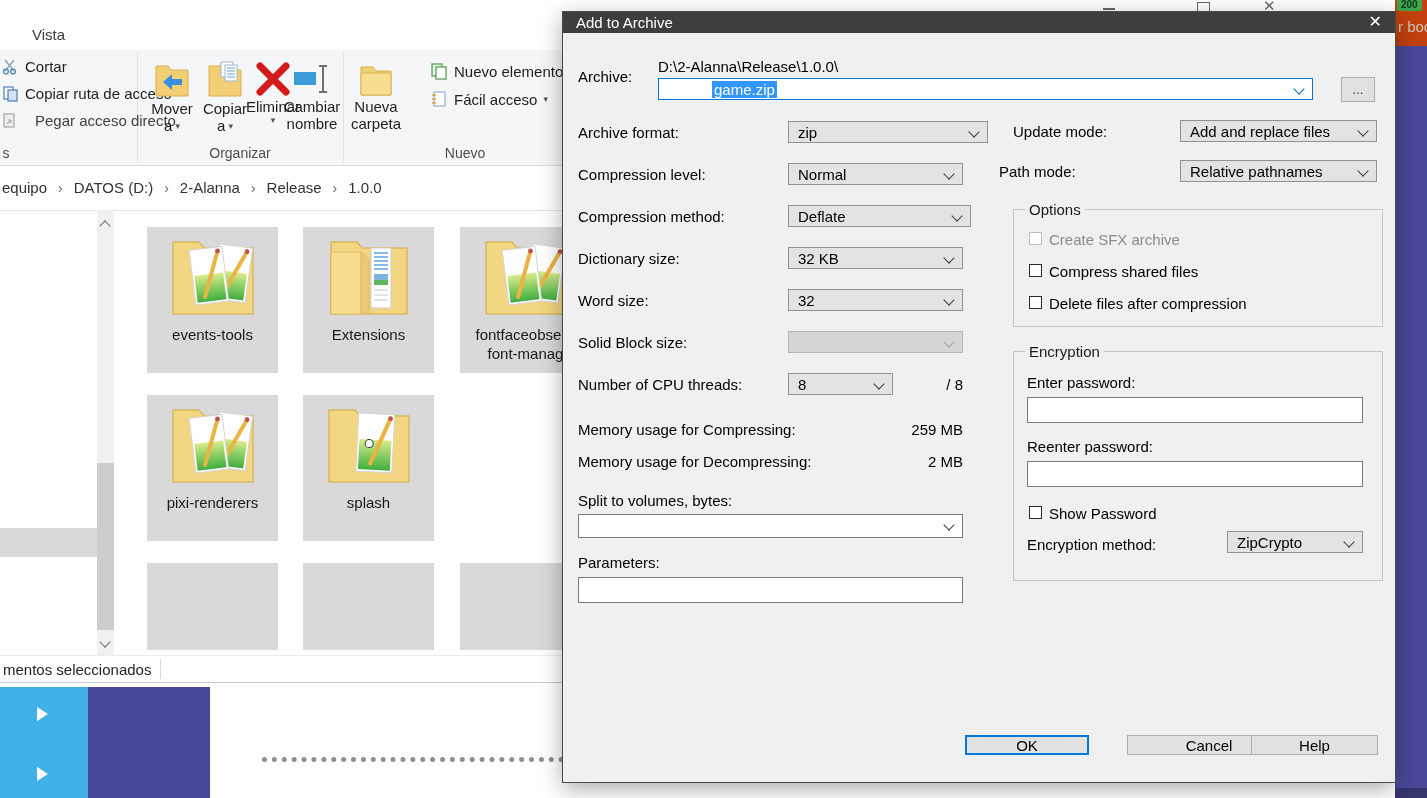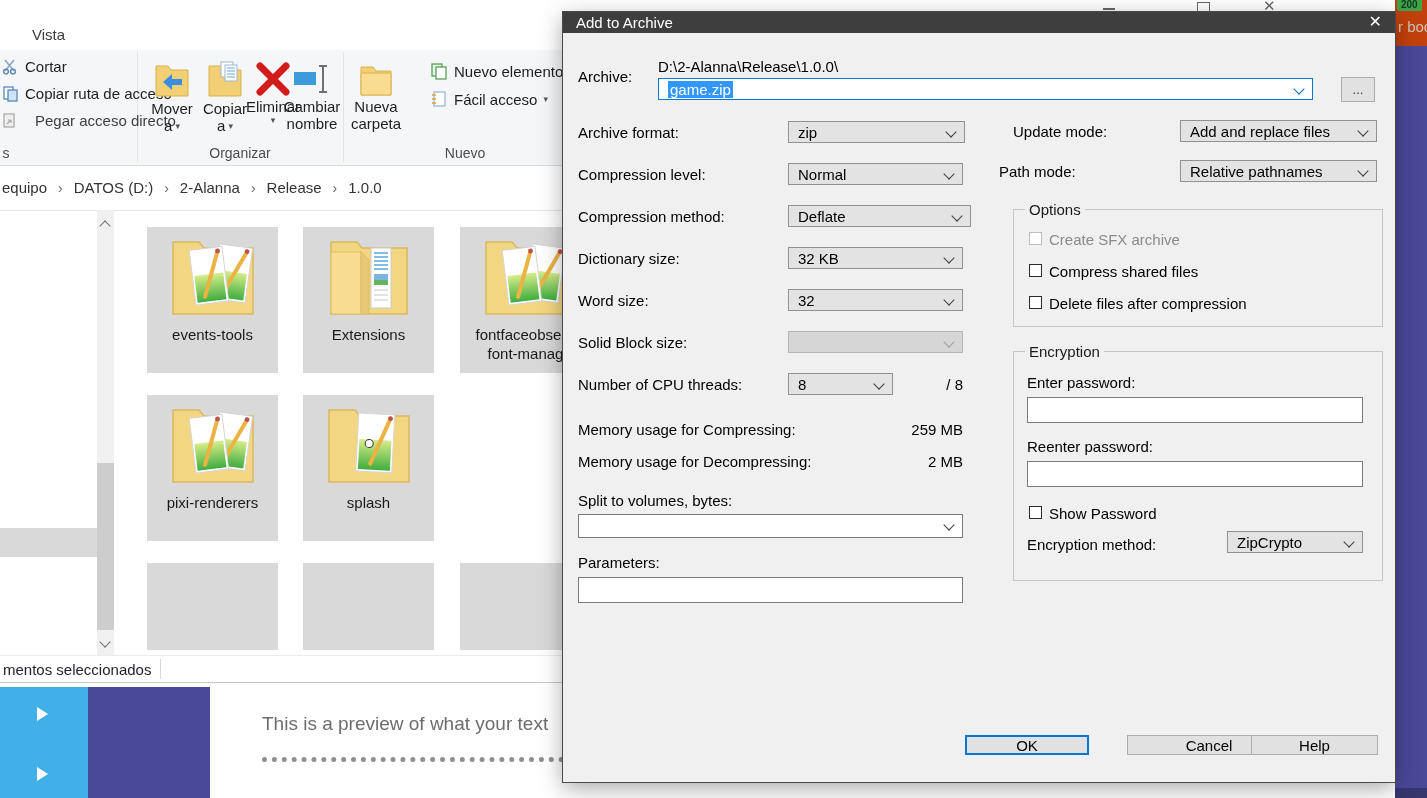--- a/index.html
+++ b/index.html
@@ -52,21 +52,21 @@
   #dtitle{position:absolute;left:0;top:0;width:832px;height:21px;background:#3e3e3e;color:#fff;}
   #dtitle .t{position:absolute;left:13px;top:2px;font-size:15px;}
   #dclose{position:absolute;right:9px;top:0px;font-size:16px;color:#fff;cursor:default;padding:0 4px;}
   .lbl{position:absolute;color:#000;font-size:15px;white-space:nowrap;}
   .combo{position:absolute;height:22px;background:#e3e3e3;border:1px solid #919191;box-sizing:border-box;display:flex;align-items:center;padding:0 9px;font-size:15px;color:#000;}
   .combo .chev{position:absolute;right:9px;top:6px;width:7px;height:7px;border-right:1.4px solid #3c3c3c;border-bottom:1.4px solid #3c3c3c;transform:rotate(45deg);}
   .combo.dis{background:#d6d6d6;border-color:#b5b5b5;}
   .combo.dis .chev{border-color:#9f9f9f;}
   .combo.white{background:#fff;border-color:#7a7a7a;}
   .combo.focus{background:#fff;border:1px solid #0078d7;}
-  .sel{background:#3297fd;color:#fff;padding:0 2px;}
+  .sel{background:#3297fd;color:#fff;padding:0 2px;margin-left:44px;}
   .tinput{position:absolute;background:#fff;border:1px solid #7a7a7a;box-sizing:border-box;}
   .group{position:absolute;border:1px solid #c6c6c6;}
   .glegend{position:absolute;top:-9px;left:11px;background:#f0f0f0;padding:0 4px;font-size:15px;color:#1a1a1a;}
   .cb{position:absolute;width:13px;height:13px;background:#fff;border:1px solid #2b2b2b;box-sizing:border-box;}
   .cb.dis{border-color:#bdbdbd;}
   .cblbl{position:absolute;font-size:15px;color:#000;}
   .cblbl.dis{color:#8a8a8a;}
   .btn{position:absolute;height:20px;background:#e1e1e1;border:1px solid #adadad;box-sizing:border-box;display:flex;align-items:center;justify-content:center;font-size:15px;color:#000;}
   .btn.default{border:2px solid #0078d7;}
   .memrow{position:absolute;left:15px;width:385px;display:flex;justify-content:space-between;font-size:15px;color:#000;}
@@ -303,21 +303,20 @@
       <span class="vsep"></span>
     </div>
   </div>
 
   <div class="ab" id="preview">
     <div id="pblue">
       <div class="parrow" style="top:20px;"></div>
       <div class="parrow" style="top:80px;"></div>
     </div>
     <div id="ppurple"></div>
-    <div id="ptext">This is a preview of what your text</div>
     <div id="pdots"></div>
   </div>
 
   <div class="ab" id="purplestrip">
     <div id="purpleshadow"></div>
   </div>
   <div class="ab" id="darkcorner">
     <span id="badge">200</span>
     <span id="darktext">r boo</span>
   </div>
@@ -330,21 +329,21 @@
 
     <span class="lbl" style="left:15px;top:56px;">Archive:</span>
     <span class="lbl" style="left:95px;top:46px;">D:\2-Alanna\Release\1.0.0\</span>
     <div class="combo focus" style="left:95px;top:66px;width:655px;">
       <span class="sel">game.zip</span>
       <span class="chev" style="border-color:#0a6cc4;"></span>
     </div>
     <div id="browse">...</div>
 
     <span class="lbl" style="left:15px;top:112px;">Archive format:</span>
-    <div class="combo" style="left:225px;top:109px;width:177px;align-items:center;">
+    <div class="combo" style="left:225px;top:109px;width:200px;align-items:center;">
       <span>zip</span>
         <span class="chev"></span>
     </div>
 
     <span class="lbl" style="left:15px;top:154px;">Compression level:</span>
     <div class="combo" style="left:225px;top:151px;width:175px;">
       <span>Normal</span>
         <span class="chev"></span>
     </div>
 

